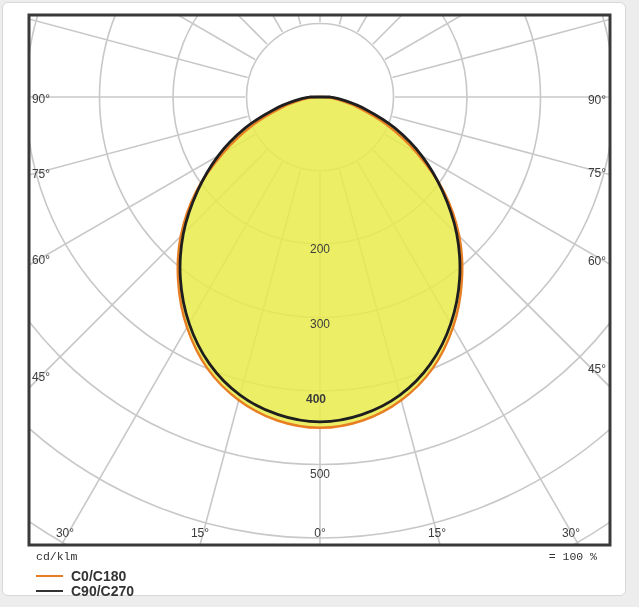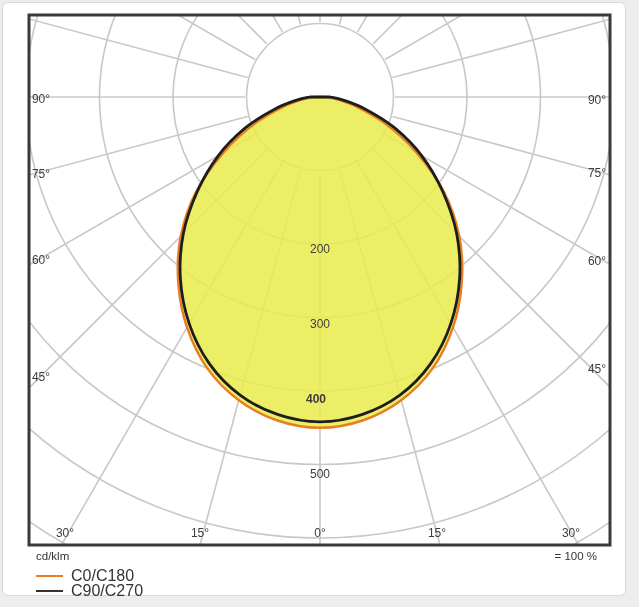--- a/index.html
+++ b/index.html
@@ -12,28 +12,28 @@
     position:absolute;left:2px;top:2px;width:622px;height:592px;
     background:#ffffff;border:1px solid #d8d8d8;border-radius:6px;
   }
   .chart-layer{position:absolute;left:0;top:0;width:639px;height:607px;}
   .chart-layer svg{position:absolute;left:0;top:0;}
   .lbl{
     position:absolute;transform:translate(-50%,-50%);
     font-size:12px;color:#3d3d3d;white-space:nowrap;line-height:1;
   }
   .footer-text{
-    position:absolute;font-size:11.5px;color:#333333;line-height:1;white-space:nowrap;
+    position:absolute;font-size:11.5px;color:#333333;line-height:1;white-space:nowrap;font-family:Liberation Mono, monospace;
   }
   .unit-label{left:36px;top:551px;}
   .scale-label{left:597px;top:551px;transform:translateX(-100%);}
   .legend{position:absolute;left:36px;top:568px;}
   .legend-item{display:flex;align-items:center;height:15px;}
   .legend-swatch{display:inline-block;width:27px;height:2px;margin-right:8px;}
-  .legend-label{font-size:16px;color:#333333;line-height:1;}
+  .legend-label{font-size:14px;color:#333333;line-height:1;font-weight:bold;}
 </style>
 </head>
 <body>
 
 <div class="card"></div>
 
 <div class="chart-layer">
   <svg width="639" height="607" viewBox="0 0 639 607">
       <defs>
         <clipPath id="frameClip">

